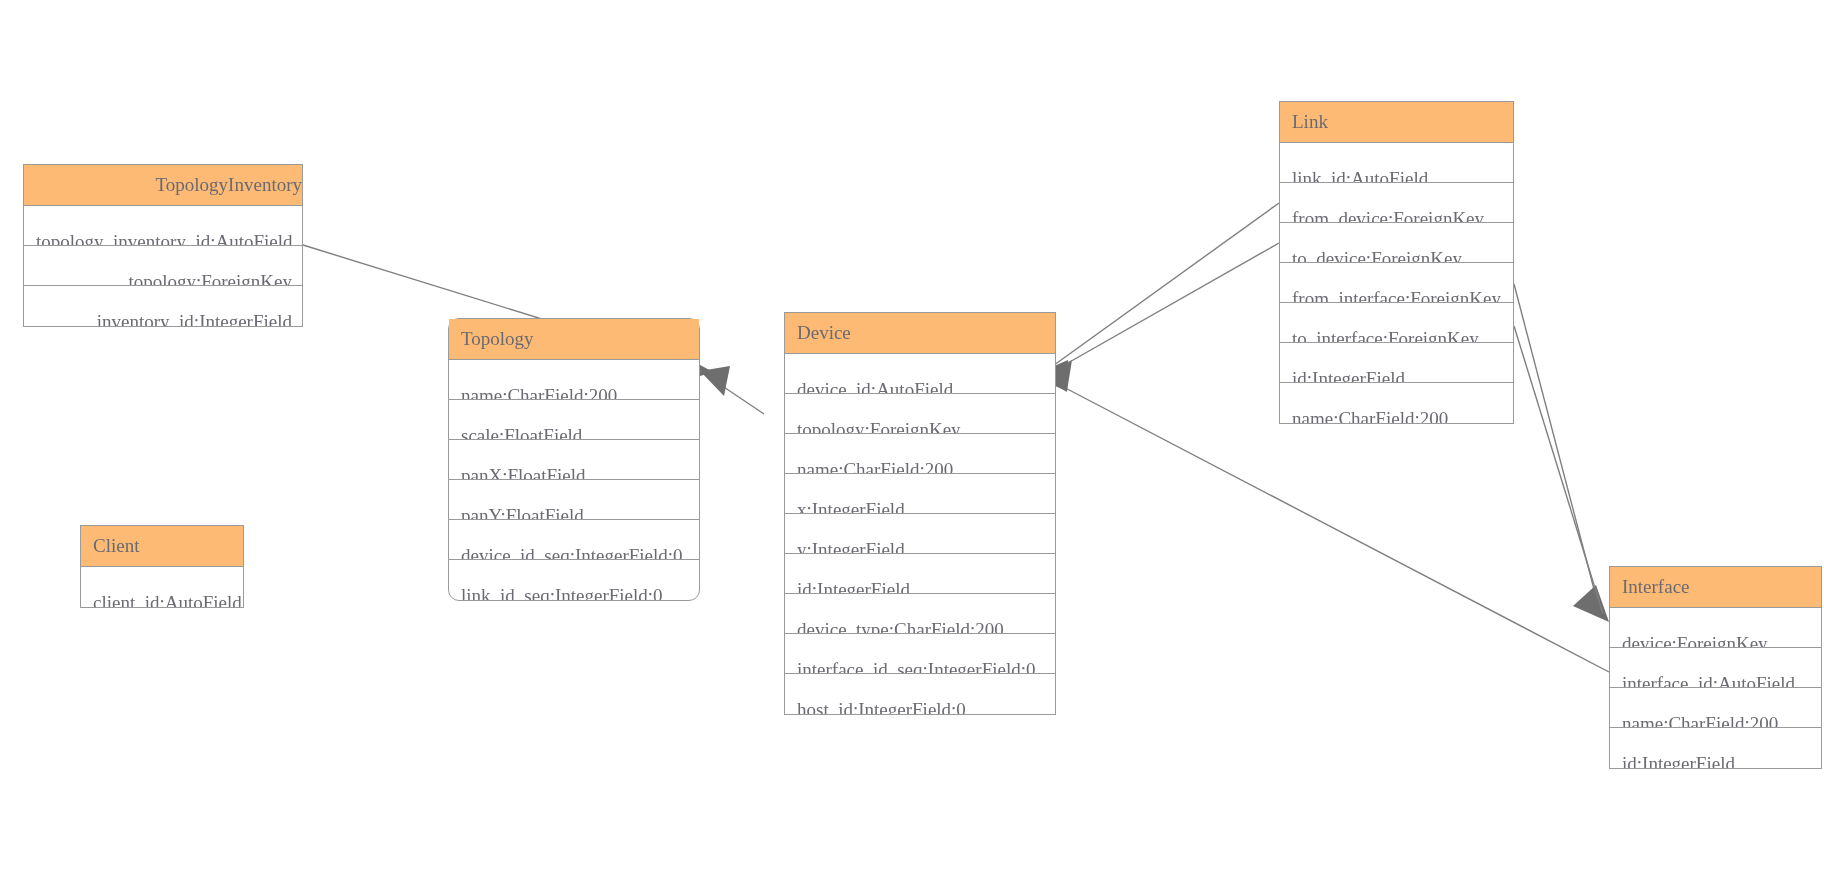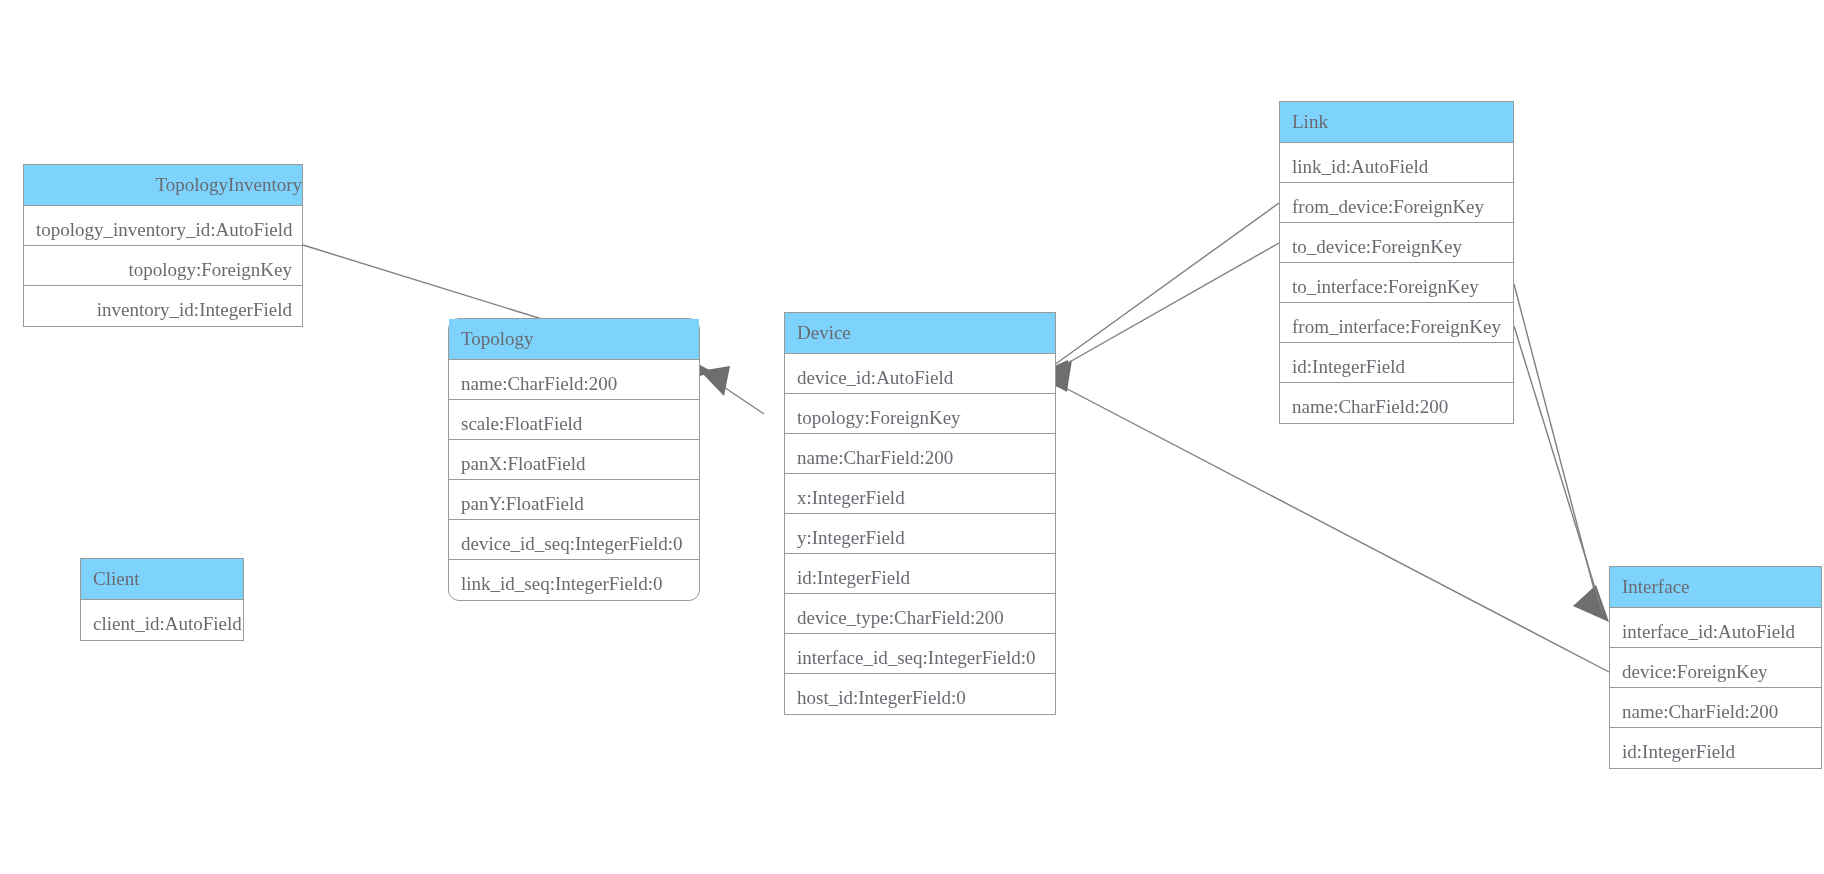--- a/index.html
+++ b/index.html
@@ -28,41 +28,41 @@
   }
   .entity {
     position: absolute;
     box-sizing: border-box;
     border: 1px solid #9a9a9a;
     background: #ffffff;
     z-index: 2;
   }
   .entity-header {
     box-sizing: border-box;
-    background: #7dd3fc;
+    background: #fdba74;
     border-bottom: 1px solid #9a9a9a;
     color: #6a6a72;
     font-size: 19px;
     line-height: 40px;
     height: 41px;
     padding: 0 0 0 12px;
     white-space: nowrap;
     overflow: hidden;
   }
   .entity-rows {
     display: block;
   }
   .entity-row {
     box-sizing: border-box;
     height: 40px;
     line-height: 39px;
     border-bottom: 1px solid #9a9a9a;
     color: #6a6a72;
     font-size: 19px;
-    padding: 4px 10px 0 12px;
+    padding: 16px 10px 0 12px;
     white-space: nowrap;
     overflow: hidden;
   }
   .entity-row.last {
     border-bottom: none;
   }
 </style>
 </head>
 <body>
 
@@ -107,21 +107,21 @@
 
   <div class="entity" style="left:23px; top:164px; width:280px;text-align:right;">
     <div class="entity-header">TopologyInventory</div>
     <div class="entity-rows">
       <div class="entity-row">topology_inventory_id:AutoField</div>
       <div class="entity-row">topology:ForeignKey</div>
       <div class="entity-row last">inventory_id:IntegerField</div>
     </div>
   </div>
 
-  <div class="entity" style="left:80px; top:558px; width:164px;">
+  <div class="entity" style="left:80px; top:525px; width:164px;">
     <div class="entity-header">Client</div>
     <div class="entity-rows">
       <div class="entity-row last">client_id:AutoField</div>
     </div>
   </div>
 
   <div class="entity" style="left:448px; top:318px; width:252px;border-radius:11px;">
     <div class="entity-header">Topology</div>
     <div class="entity-rows">
       <div class="entity-row">name:CharField:200</div>
@@ -147,30 +147,30 @@
       <div class="entity-row last">host_id:IntegerField:0</div>
     </div>
   </div>
 
   <div class="entity" style="left:1279px; top:101px; width:235px;">
     <div class="entity-header">Link</div>
     <div class="entity-rows">
       <div class="entity-row">link_id:AutoField</div>
       <div class="entity-row">from_device:ForeignKey</div>
       <div class="entity-row">to_device:ForeignKey</div>
+      <div class="entity-row">from_interface:ForeignKey</div>
       <div class="entity-row">to_interface:ForeignKey</div>
-      <div class="entity-row">from_interface:ForeignKey</div>
       <div class="entity-row">id:IntegerField</div>
       <div class="entity-row last">name:CharField:200</div>
     </div>
   </div>
 
   <div class="entity" style="left:1609px; top:566px; width:213px;">
     <div class="entity-header">Interface</div>
     <div class="entity-rows">
+      <div class="entity-row">device:ForeignKey</div>
       <div class="entity-row">interface_id:AutoField</div>
-      <div class="entity-row">device:ForeignKey</div>
       <div class="entity-row">name:CharField:200</div>
       <div class="entity-row last">id:IntegerField</div>
     </div>
   </div>
 
 </div>
 
 </body></html>

